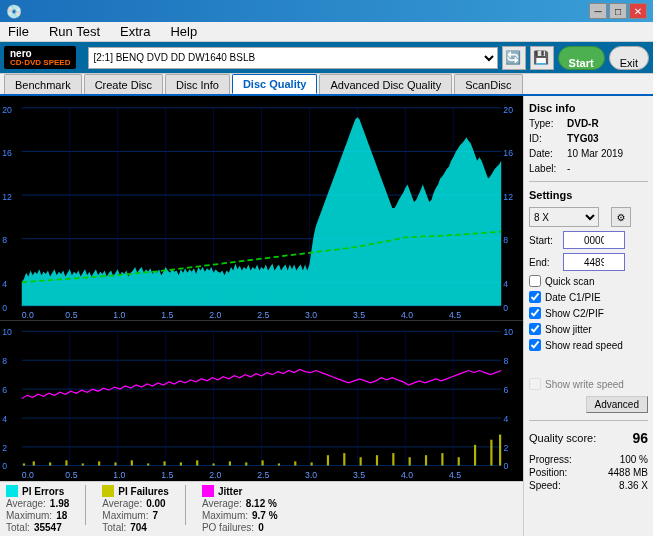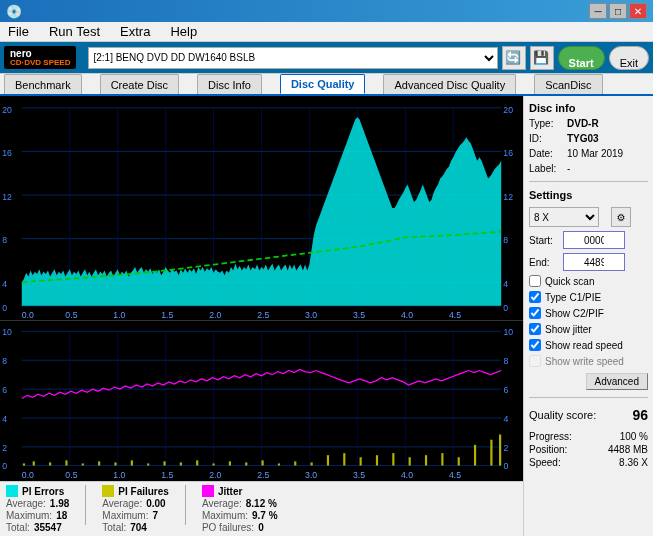--- a/index.html
+++ b/index.html
@@ -19,21 +19,21 @@
     
     .toolbar { background: #0369a1; border-bottom: 1px solid #ccc; height: 32px; display: flex; align-items: center; padding: 2px 4px; gap: 4px; }
     .nero-logo { background: #000; color: white; font-size: 9px; font-weight: bold; padding: 2px 6px; border-radius: 2px; line-height: 1.1; }
     .drive-select { flex: 1; margin-left: 8px; }
     .drive-select select { width: 100%; height: 22px; font-size: 10px; border: 1px solid #aaa; background: white; }
     .toolbar-btn { height: 24px; padding: 10px 10px; border: 1px solid #aaa; background: #e8e8e8; cursor: pointer; font-size: 11px; border-radius: 12px; }
     .toolbar-btn.start { background: #4caf50; color: white; border-color: #388e3c; font-weight: bold; }
     .toolbar-icon { width: 24px; height: 24px; border: 1px solid #aaa; background: #e8e8e8; display: flex; align-items: center; justify-content: center; cursor: pointer; font-size: 13px; }
 
     
-    .tabs { background: #f0f0f0; border-bottom: 2px solid #0060c0; height: 22px; display: flex; align-items: flex-end; padding: 0 4px; gap: 18px; }
+    .tabs { background: #f0f0f0; border-bottom: 2px solid #0060c0; height: 22px; display: flex; align-items: flex-end; padding: 0 4px; gap: 2px; }
     .tab { height: 20px; padding: 0 10px; border: 1px solid #aaa; border-bottom: none; background: #e0e0e0; cursor: pointer; display: flex; align-items: center; font-size: 11px; border-radius: 2px 2px 0 0; }
     .tab.active { background: white; border-color: #0060c0; border-bottom: 1px solid white; font-weight: bold; color: #0060c0; }
 
     
     .main { display: flex; height: calc(536px - 22px - 20px - 32px - 22px); }
 
     
     .chart-area { flex: 1; background: #eab308; position: relative; display: flex; flex-direction: column; }
 
     
@@ -396,35 +396,35 @@
       <span class="input-label">End:</span>
       <input class="mb-input" type="text" value="4489 MB" style="">
     </div>
 
     <div class="checkbox-row">
       <input type="checkbox" style="">
       <span>Quick scan</span>
     </div>
     <div class="checkbox-row">
       <input type="checkbox" checked="" style="">
-      <span>Type C1/PIE</span>
+      <span>Date C1/PIE</span>
     </div>
     <div class="checkbox-row">
       <input type="checkbox" checked="" style="">
       <span>Show C2/PIF</span>
     </div>
     <div class="checkbox-row">
       <input type="checkbox" checked="" style="">
       <span>Show jitter</span>
     </div>
     <div class="checkbox-row">
       <input type="checkbox" checked="" style="">
       <span>Show read speed</span>
     </div>
-    <div class="checkbox-row" style="opacity:0.5;">
+    <div class="checkbox-row" style="opacity:0.5;margin-top:23px;">
       <input type="checkbox" disabled="" style="">
       <span>Show write speed</span>
     </div>
 
     <button class="advanced-btn">Advanced</button>
 
     <div style="border-top:1px solid #bbb;margin:3px 0;"></div>
 
     <div class="quality-score-row">
       <span>Quality score:</span>

